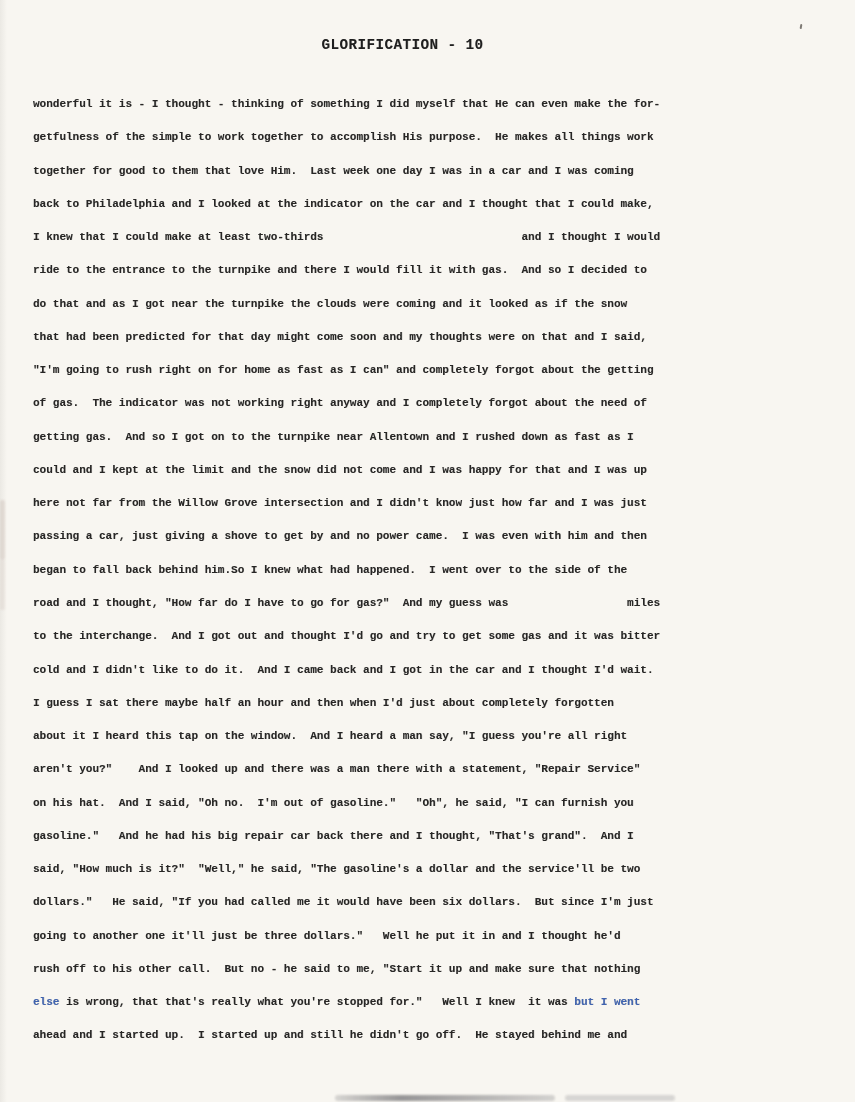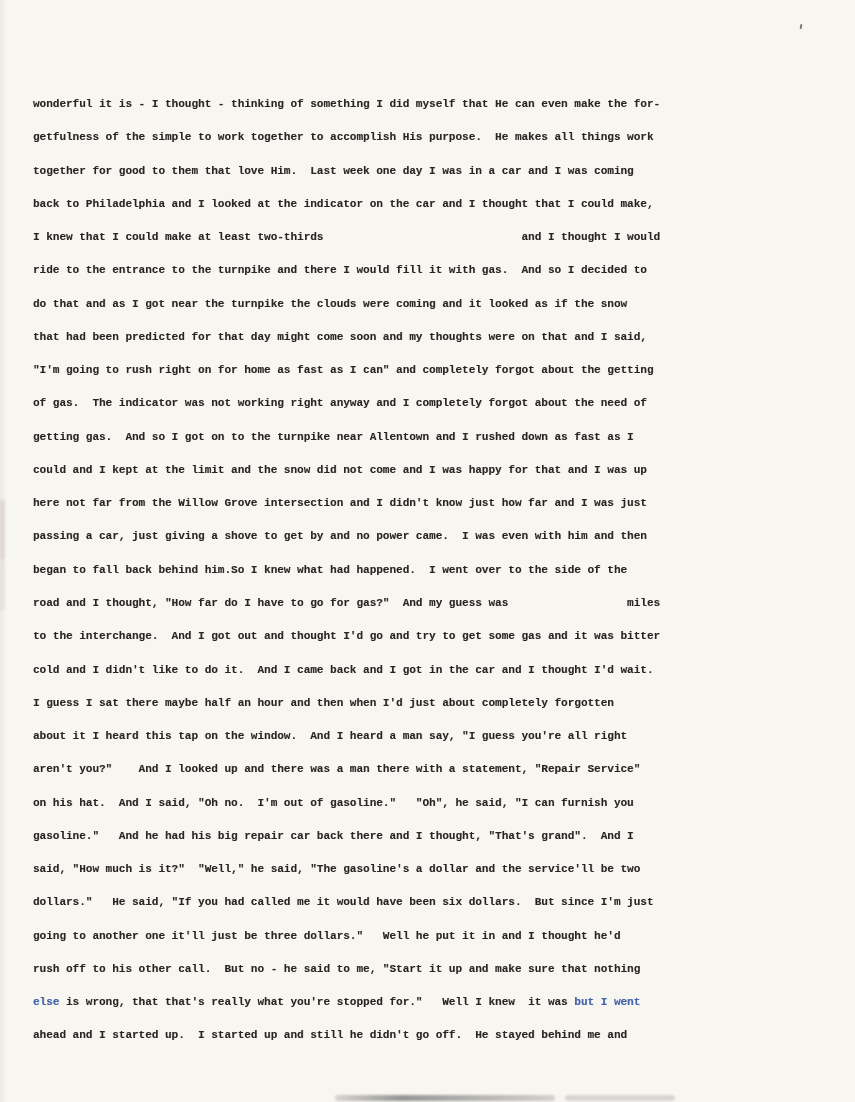--- a/index.html
+++ b/index.html
@@ -95,18 +95,19 @@
   }
 </style>
 </head>
 <body>
 
 <div class="page">
   <div class="speck"></div>
   <div class="edge-artifact a1"></div>
   <div class="edge-artifact a2"></div>
 
+  <div class="doc-title">GLORIFICATION - 10</div>
 
   <div class="doc-body"><div class="line"><span>wonderful it is - I thought - thinking of something I did myself that He can even make the for-</span></div><div class="line"><span>getfulness of the simple to work together to accomplish His purpose.  He makes all things work</span></div><div class="line"><span>together for good to them that love Him.  Last week one day I was in a car and I was coming</span></div><div class="line"><span>back to Philadelphia and I looked at the indicator on the car and I thought that I could make,</span></div><div class="line"><span>I knew that I could make at least two-thirds</span><span>&nbsp;&nbsp;&nbsp;&nbsp;&nbsp;&nbsp;&nbsp;&nbsp;&nbsp;&nbsp;&nbsp;&nbsp;&nbsp;&nbsp;&nbsp;&nbsp;&nbsp;&nbsp;&nbsp;&nbsp;&nbsp;&nbsp;&nbsp;&nbsp;&nbsp;&nbsp;&nbsp;&nbsp;&nbsp;&nbsp;</span><span>and I thought I would</span></div><div class="line"><span>ride to the entrance to the turnpike and there I would fill it with gas.  And so I decided to</span></div><div class="line"><span>do that and as I got near the turnpike the clouds were coming and it looked as if the snow</span></div><div class="line"><span>that had been predicted for that day might come soon and my thoughts were on that and I said,</span></div><div class="line"><span>"I'm going to rush right on for home as fast as I can" and completely forgot about the getting</span></div><div class="line"><span>of gas.  The indicator was not working right anyway and I completely forgot about the need of</span></div><div class="line"><span>getting gas.  And so I got on to the turnpike near Allentown and I rushed down as fast as I</span></div><div class="line"><span>could and I kept at the limit and the snow did not come and I was happy for that and I was up</span></div><div class="line"><span>here not far from the Willow Grove intersection and I didn't know just how far and I was just</span></div><div class="line"><span>passing a car, just giving a shove to get by and no power came.  I was even with him and then</span></div><div class="line"><span>began to fall back behind him.So I knew what had happened.  I went over to the side of the</span></div><div class="line"><span>road and I thought, "How far do I have to go for gas?"  And my guess was</span><span>&nbsp;&nbsp;&nbsp;&nbsp;&nbsp;&nbsp;&nbsp;&nbsp;&nbsp;&nbsp;&nbsp;&nbsp;&nbsp;&nbsp;&nbsp;&nbsp;&nbsp;&nbsp;</span><span>miles</span></div><div class="line"><span>to the interchange.  And I got out and thought I'd go and try to get some gas and it was bitter</span></div><div class="line"><span>cold and I didn't like to do it.  And I came back and I got in the car and I thought I'd wait.</span></div><div class="line"><span>I guess I sat there maybe half an hour and then when I'd just about completely forgotten</span></div><div class="line"><span>about it I heard this tap on the window.  And I heard a man say, "I guess you're all right</span></div><div class="line"><span>aren't you?"    And I looked up and there was a man there with a statement, "Repair Service"</span></div><div class="line"><span>on his hat.  And I said, "Oh no.  I'm out of gasoline."   "Oh", he said, "I can furnish you</span></div><div class="line"><span>gasoline."   And he had his big repair car back there and I thought, "That's grand".  And I</span></div><div class="line"><span>said, "How much is it?"  "Well," he said, "The gasoline's a dollar and the service'll be two</span></div><div class="line"><span>dollars."   He said, "If you had called me it would have been six dollars.  But since I'm just</span></div><div class="line"><span>going to another one it'll just be three dollars."   Well he put it in and I thought he'd</span></div><div class="line"><span>rush off to his other call.  But no - he said to me, "Start it up and make sure that nothing</span></div><div class="line"><span style="color: rgb(63, 99, 176);">else</span><span> is wrong, that that's really what you're stopped for."   Well I knew  it was </span><span style="color: rgb(63, 99, 176);">but I went</span></div><div class="line"><span>ahead and I started up.  I started up and still he didn't go off.  He stayed behind me and</span></div></div>
 
   <div class="smudge s1"></div>
   <div class="smudge s2"></div>
 </div>
 
 </body></html>

